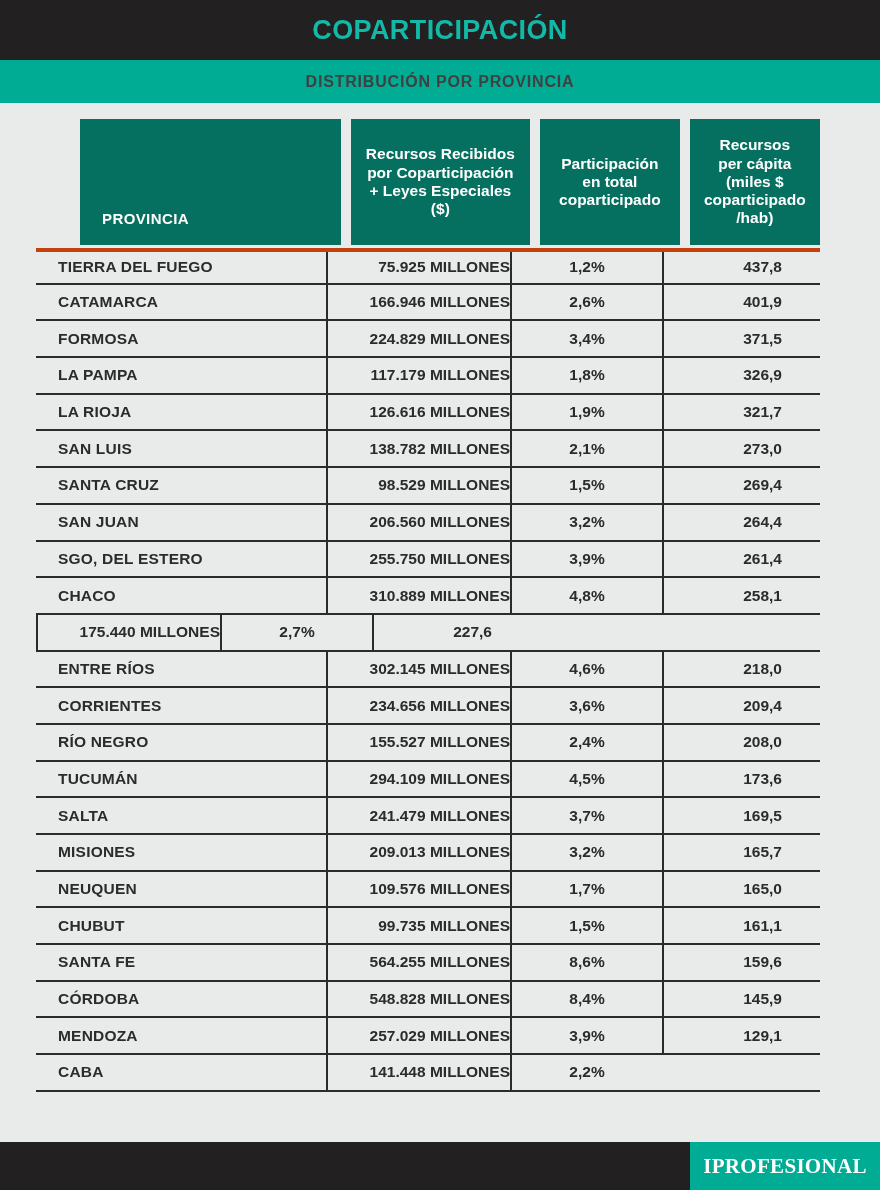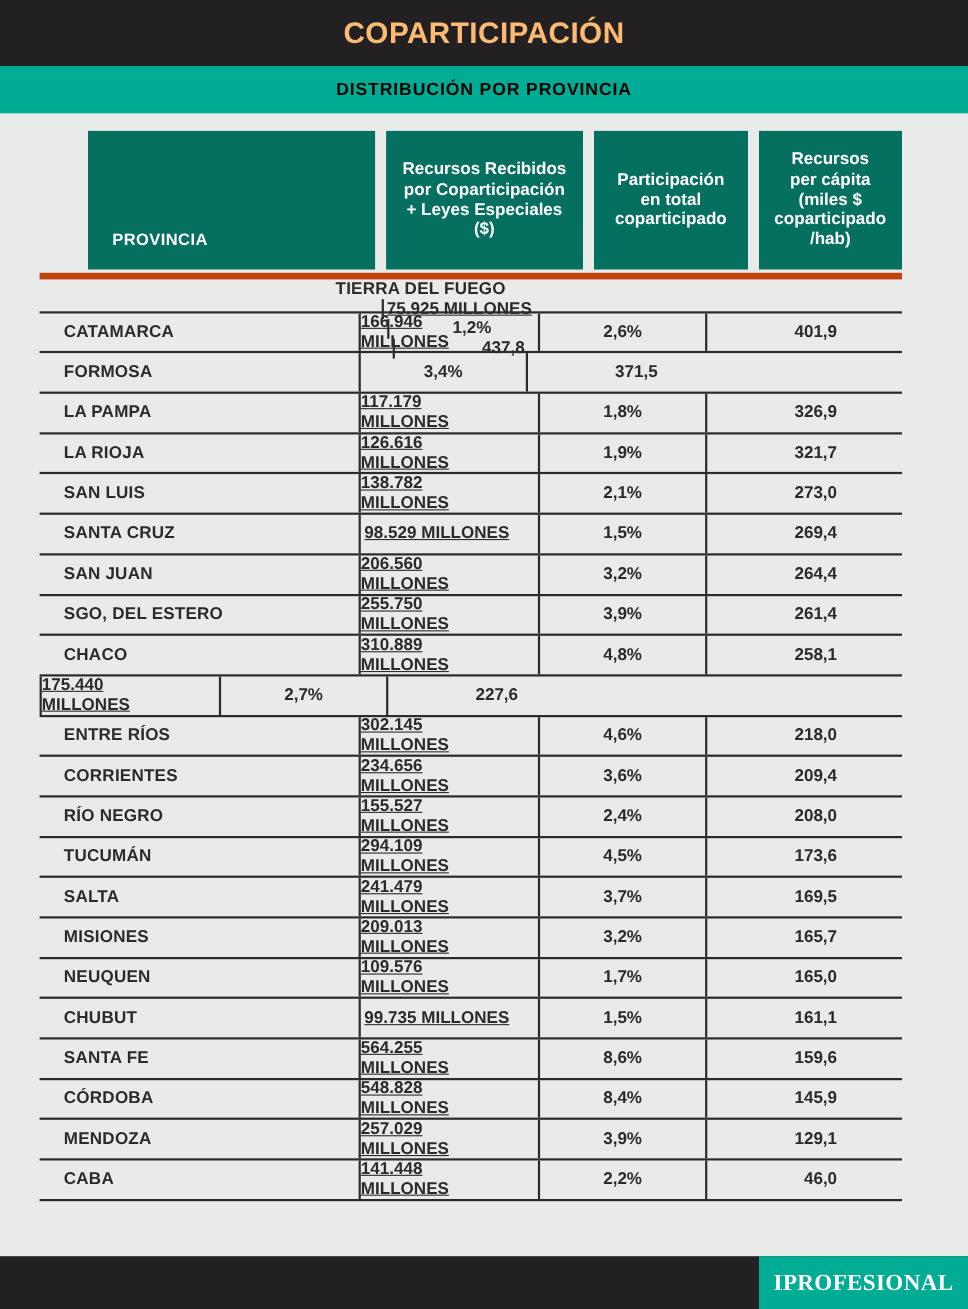--- a/index.html
+++ b/index.html
@@ -17,36 +17,36 @@
 
   
   .title-bar {
     height: 60px;
     background: #222020;
     display: flex;
     align-items: center;
     justify-content: center;
   }
   .title-bar .title {
-    color: #fdba74;
+    color: #14b8a6;
     font-size: 27px;
     font-weight: bold;
     letter-spacing: 0.4px;
   }
 
   
   .subtitle-bar {
     height: 43px;
     background: #00ac93;
     display: flex;
     align-items: center;
     justify-content: center;
   }
   .subtitle-bar .subtitle {
-    color: #000000;
+    color: #404040;
     font-size: 16px;
     font-weight: bold;
     letter-spacing: 0.8px;
   }
 
   
   .table-wrap {
     padding: 16px 60px 0 36px;
     box-sizing: border-box;
   }
@@ -92,44 +92,42 @@
   }
   .row {
     display: flex;
     height: 36.7px;
     align-items: center;
     border-bottom: 2px solid #2b2b2b;
     box-sizing: border-box;
     position: relative;
   }
   .row:first-child {
-    border-top: 6px solid #c2410c;
-    flex-direction: column;
+    border-top: 4px solid #c2410c;
   }
   .cell {
     box-sizing: border-box;
     font-size: 15.5px;
     font-weight: bold;
     color: #2b2b2b;
     height: 100%;
     display: flex;
     align-items: center;
   }
   .cell.province {
     width: 290px;
     padding-left: 22px;
     justify-content: flex-start;
     letter-spacing: 0.2px;
   }
   .cell.amount {
-    width: 163px;
-    padding-right: 26px;
+    width: 184px;
+    padding-right: 0;
     justify-content: flex-end;
     border-left: 2px solid #2b2b2b;
-    text-decoration: underline;
   }
   .cell.share {
     width: 152px;
     justify-content: center;
     border-left: 2px solid #2b2b2b;
     text-align: center;
   }
   .cell.percap {
     width: 142px;
     padding-right: 22px;
@@ -215,20 +213,21 @@
         <div class="cell percap">437,8</div>
       </div>
       <div class="row">
         <div class="cell province">CATAMARCA</div>
         <div class="cell amount">166.946 MILLONES</div>
         <div class="cell share">2,6%</div>
         <div class="cell percap">401,9</div>
       </div>
       <div class="row">
         <div class="cell province">FORMOSA</div>
+        <div class="cell amount">224.829 MILLONES</div>
         <div class="cell share">3,4%</div>
         <div class="cell percap">371,5</div>
       </div>
       <div class="row">
         <div class="cell province">LA PAMPA</div>
         <div class="cell amount">117.179 MILLONES</div>
         <div class="cell share">1,8%</div>
         <div class="cell percap">326,9</div>
       </div>
       <div class="row">
@@ -335,21 +334,20 @@
       <div class="row">
         <div class="cell province">MENDOZA</div>
         <div class="cell amount">257.029 MILLONES</div>
         <div class="cell share">3,9%</div>
         <div class="cell percap">129,1</div>
       </div>
       <div class="row">
         <div class="cell province">CABA</div>
         <div class="cell amount">141.448 MILLONES</div>
         <div class="cell share">2,2%</div>
-        <div class="cell percap">46,0</div>
       </div>
     </div>
 
 </div>
 
 <div class="footer">
   <div class="brand-block">
     <span class="brand">IPROFESIONAL</span>
   </div>
 </div>

